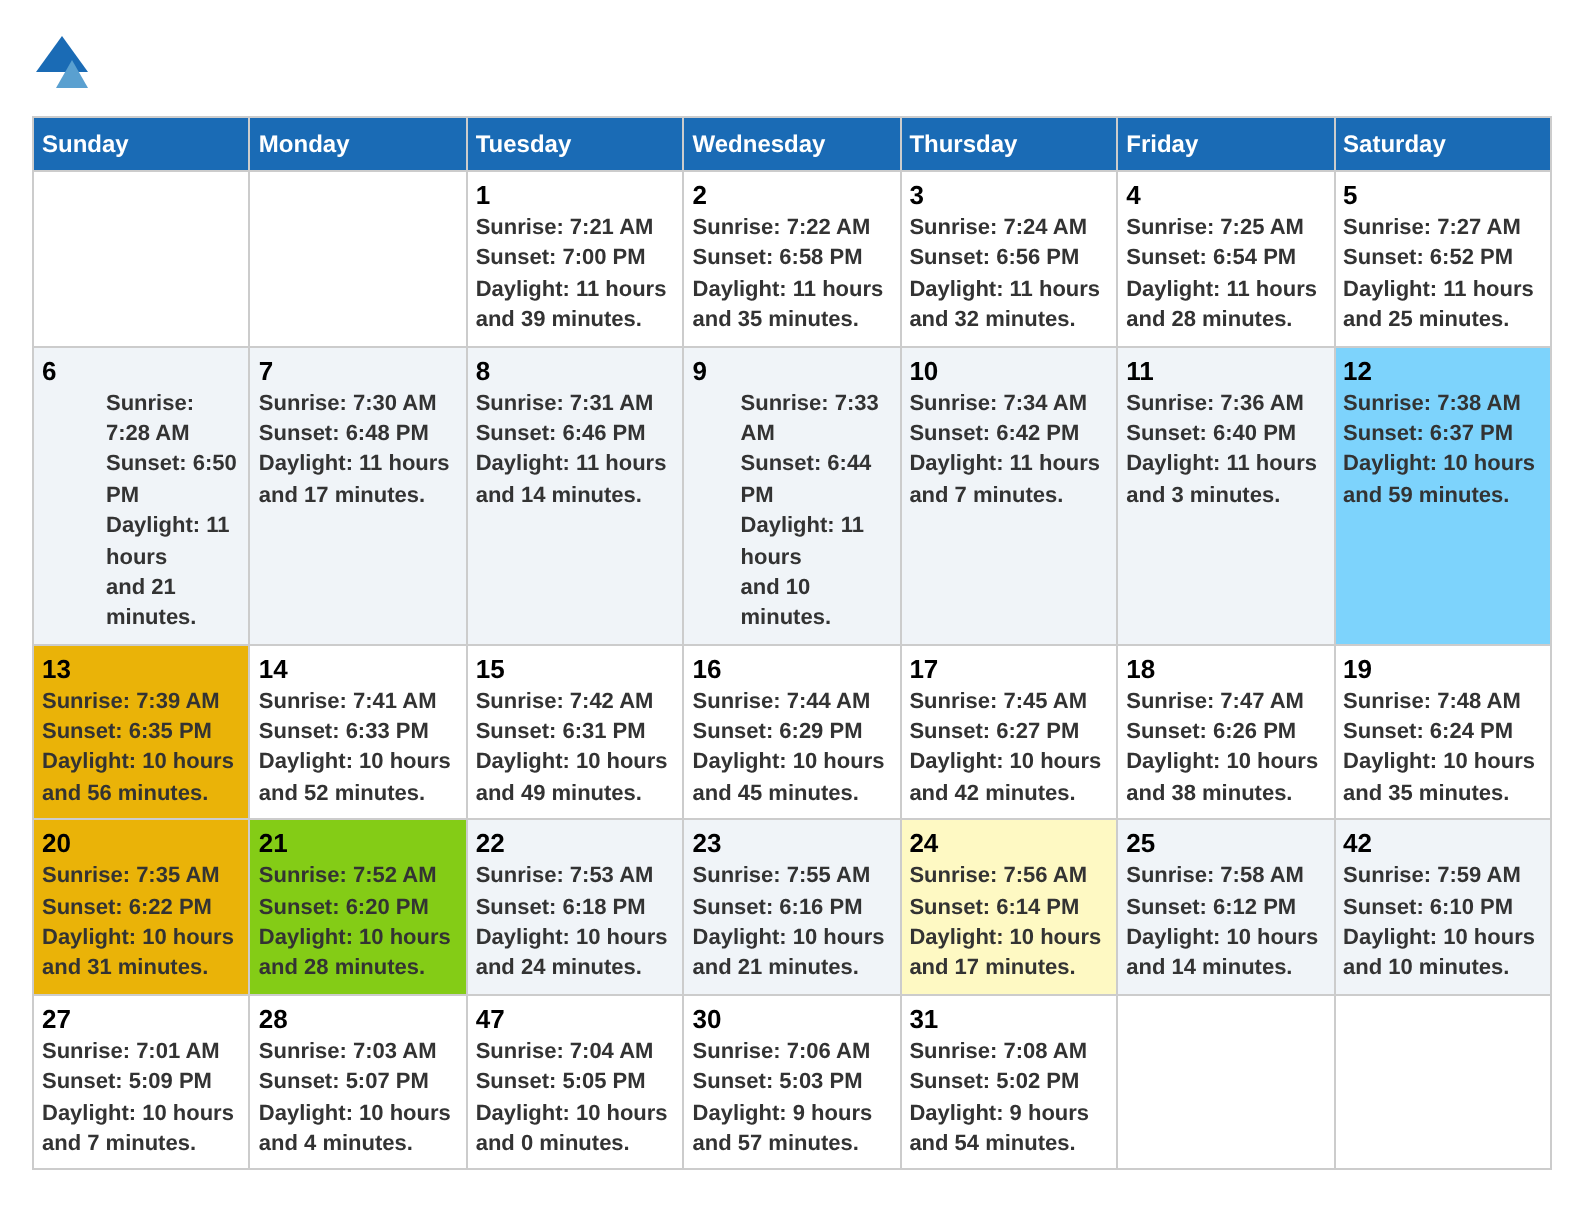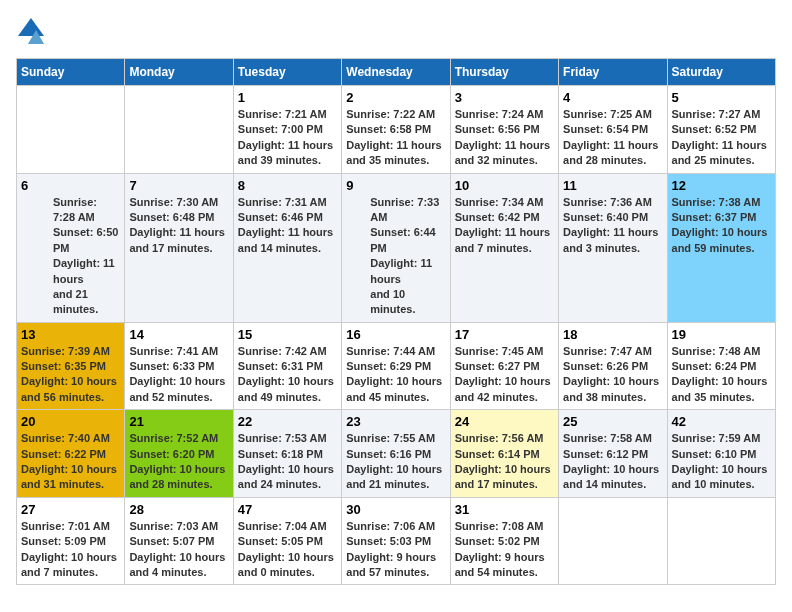--- a/index.html
+++ b/index.html
@@ -269,21 +269,21 @@
           <span class="day-num">19</span>
           <div class="day-info" style="white-space: pre-line;">Sunrise: 7:48 AM
 Sunset: 6:24 PM
 Daylight: 10 hours
 and 35 minutes.</div>
         </td>
       </tr>
       <tr>
         <td style="background-color: #eab308;">
           <span class="day-num">20</span>
-          <div class="day-info" style="white-space: pre-line;">Sunrise: 7:40 AM
+          <div class="day-info" style="white-space: pre-line;">Sunrise: 7:35 AM
 Sunset: 6:22 PM
 Daylight: 10 hours
 and 31 minutes.</div>
         </td>
         <td style="background-color: #84cc16;">
           <span class="day-num">21</span>
           <div class="day-info" style="white-space: pre-line;">Sunrise: 7:52 AM
 Sunset: 6:20 PM
 Daylight: 10 hours
 and 28 minutes.</div>

